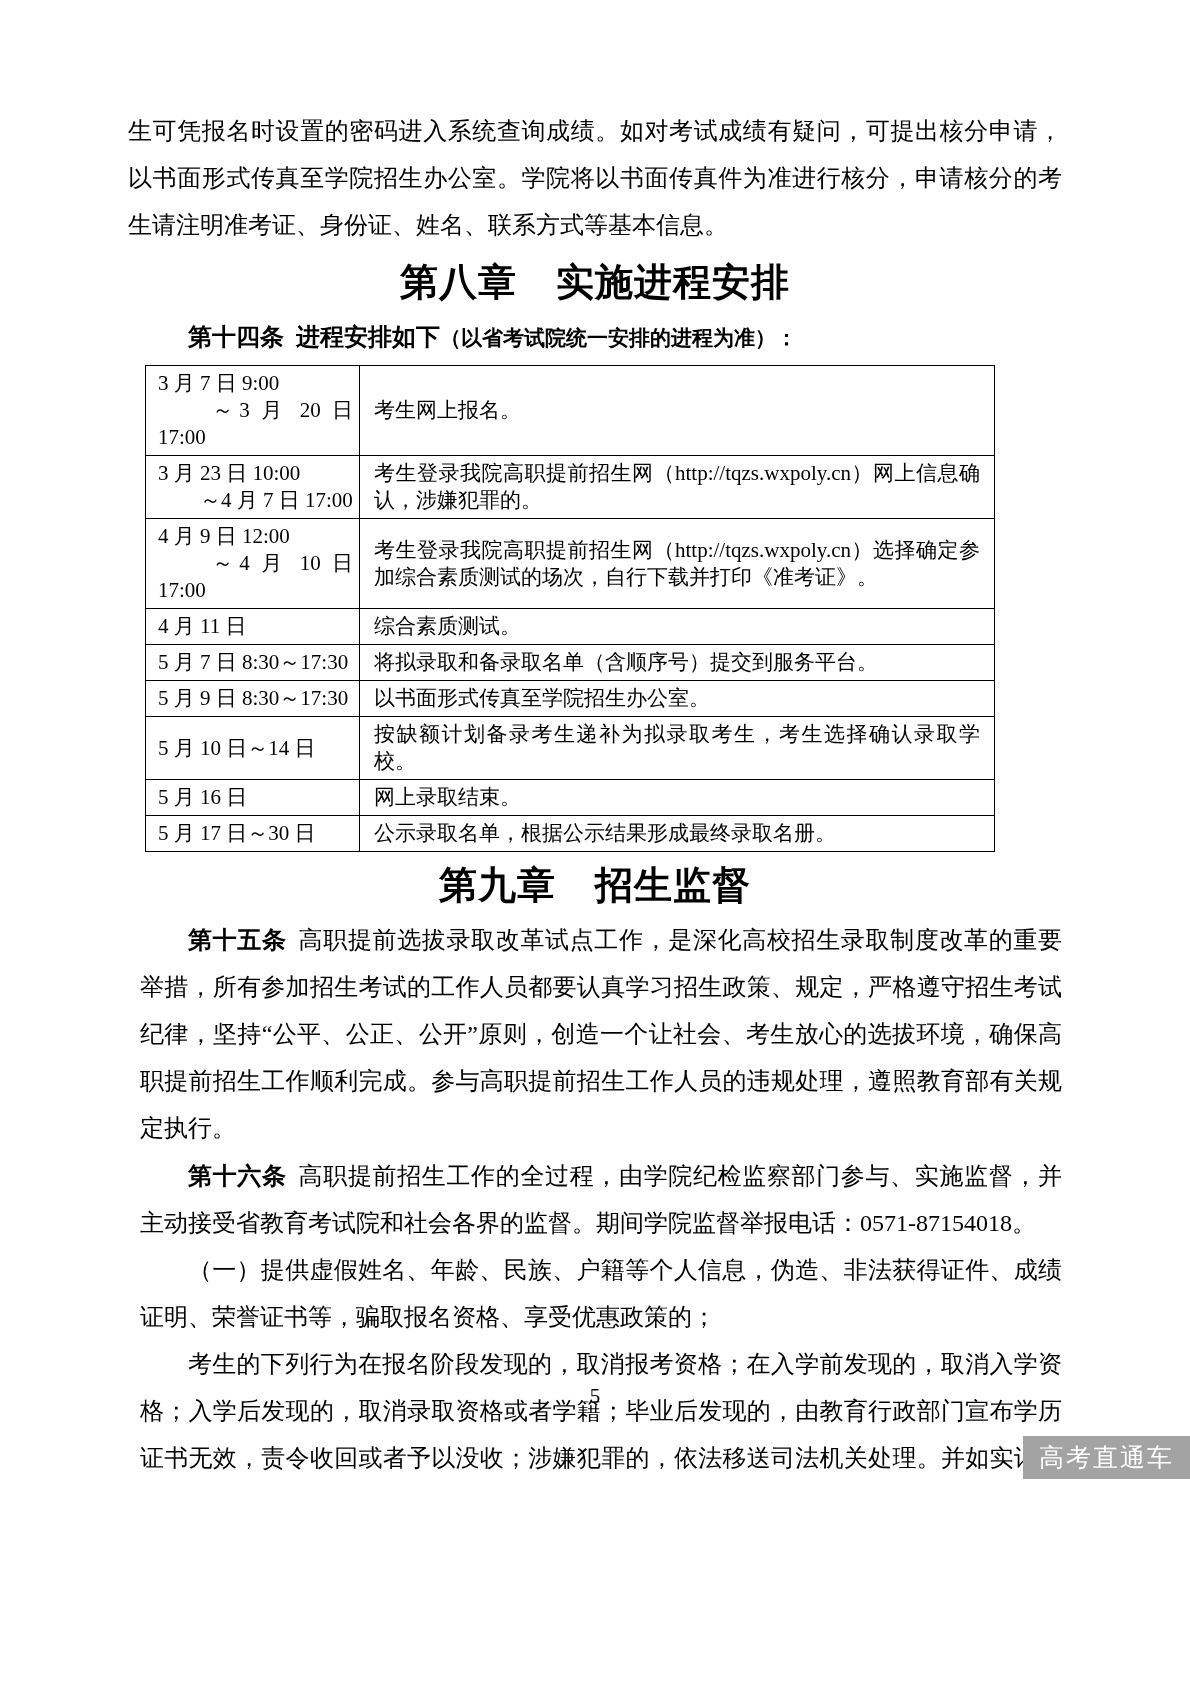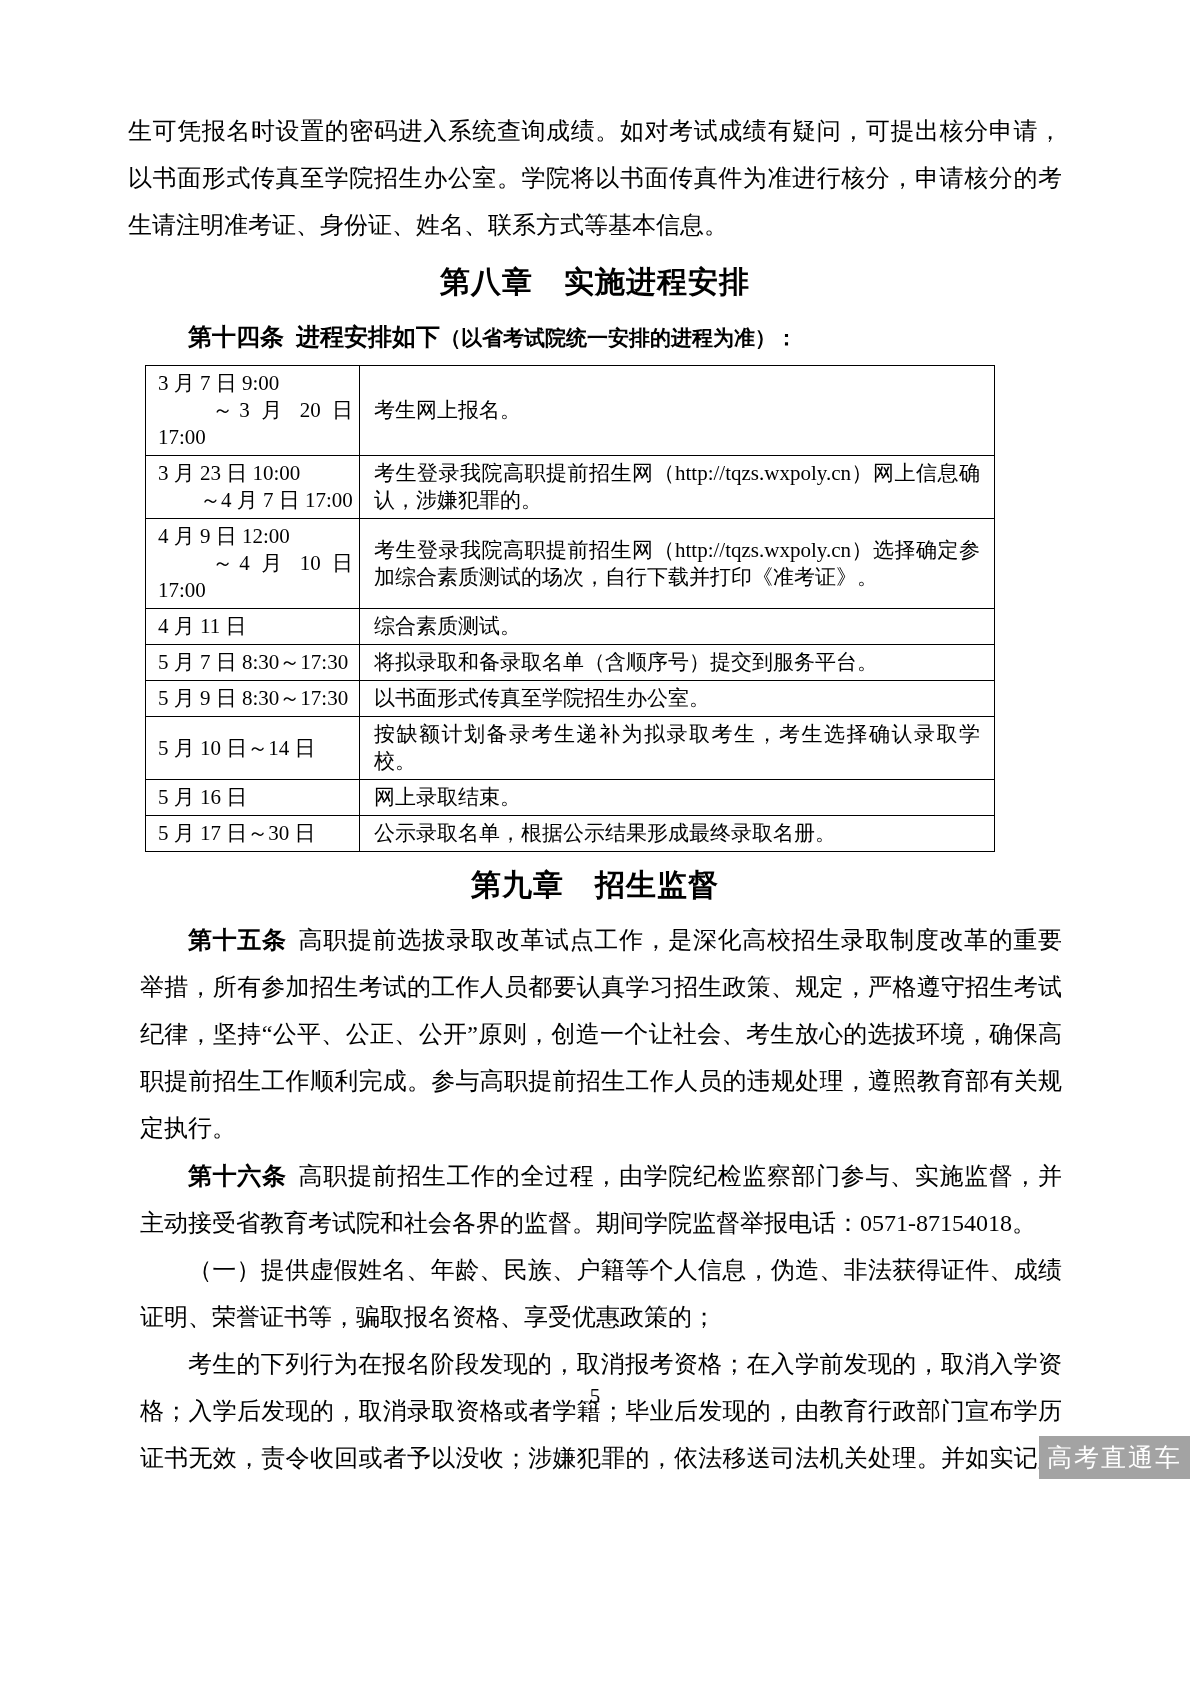--- a/index.html
+++ b/index.html
@@ -25,21 +25,21 @@
     text-align: justify;
     margin: 0;
   }
   .indent {
     text-indent: 48px;
     margin-left: 12px;
   }
   .chapter-title {
     font-family: "Liberation Sans", "DejaVu Sans", sans-serif;
     font-weight: bold;
-    font-size: 30px;
+    font-size: 38px;
     line-height: 50px;
     text-align: center;
     margin: 8px 0 6px 0;
     letter-spacing: 1px;
   }
   .article-label {
     font-family: "Liberation Sans", "DejaVu Sans", sans-serif;
     font-weight: bold;
     margin-right: 12px;
   }
@@ -83,21 +83,21 @@
   }
   .watermark {
     position: absolute;
     right: 0;
     bottom: 0;
     background: #a3a3a3;
     color: #ffffff;
     font-family: "Liberation Sans", "DejaVu Sans", sans-serif;
     font-size: 25px;
     line-height: 25px;
-    padding: 9px 8px;
+    padding: 9px 16px;
     letter-spacing: 2px;
   }
 </style>
 </head>
 <body>
 
 <div class="page">
   <div class="content">
 
     <p class="body-par">生可凭报名时设置的密码进入系统查询成绩。如对考试成绩有疑问，可提出核分申请，以书面形式传真至学院招生办公室。学院将以书面传真件为准进行核分，申请核分的考生请注明准考证、身份证、姓名、联系方式等基本信息。</p>

